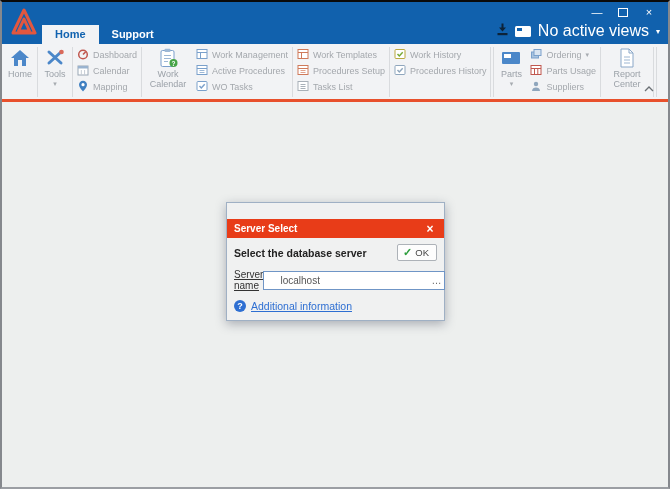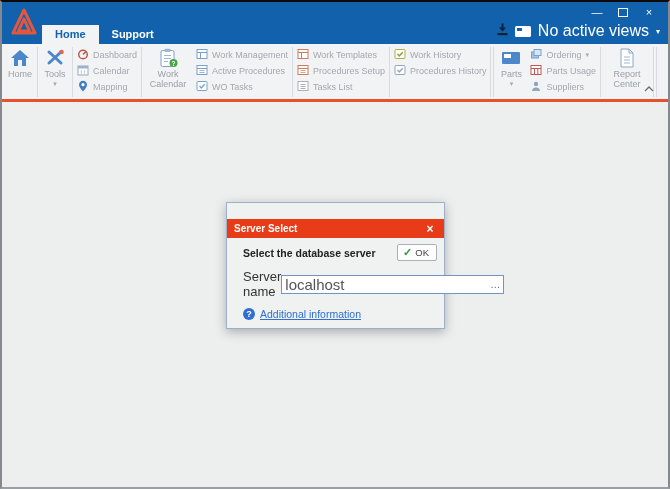--- a/index.html
+++ b/index.html
@@ -37,29 +37,29 @@
   
   .workspace{position:relative;height:386px;background:#edefee;}
   
   .dialog{
     position:absolute;left:224px;top:100px;width:217px;
     border:1px solid #9fb0c4;background:#f0f1f1;box-shadow:0 3px 10px rgba(40,50,70,.35);
   }
   .dlg-title{height:19px;background:#e83c18;display:flex;align-items:center;padding:0 7px;margin-top:16px;}
   .dlg-title .ttl{color:#fff;font-size:10px;font-weight:700;flex:1;}
   .dlg-title .dclose{color:#fff;font-size:12px;font-weight:700;width:14px;text-align:center;cursor:default;}
-  .dlg-body{padding:6px 7px 8px;margin-left:9px;}
+  .dlg-body{padding:6px 7px 8px;}
   .dlg-row1{display:flex;align-items:center;justify-content:space-between;margin-bottom:8px;}
   .dlg-prompt{font-size:10.5px;font-weight:700;color:#222;}
   .okbtn{display:flex;align-items:center;gap:3px;background:#fdfdfd;border:1px solid #adb2b8;border-radius:2px;padding:2px 7px 2px 5px;font-size:9.5px;color:#444;cursor:default;}
   .okbtn .chk{color:#2e9e3e;font-weight:700;font-size:11px;line-height:1;}
   .dlg-row2{display:flex;align-items:center;margin-bottom:9px;}
-  .fld-label{font-size:13px;color:#333;width:62px;}
+  .fld-label{font-size:10px;color:#333;width:62px;text-decoration:underline;}
   .fld-wrap{flex:1;display:flex;align-items:center;border:1px solid #6f95c6;background:#fff;height:17px;}
-  .fld-wrap input{flex:1;border:0;outline:none;font-size:15px;color:#555;padding:0 3px;font-family:"Liberation Sans",sans-serif;background:transparent;min-width:0;}
+  .fld-wrap input{flex:1;border:0;outline:none;font-size:10px;color:#555;padding:0 16px;font-family:"Liberation Sans",sans-serif;background:transparent;min-width:0;}
   .fld-ellipsis{width:16px;text-align:center;color:#666;font-size:10px;line-height:15px;cursor:default;}
   .dlg-row3{display:flex;align-items:center;gap:5px;}
   .qicon{width:12px;height:12px;border-radius:50%;background:#2e6fd2;color:#fff;font-size:9px;font-weight:700;display:flex;align-items:center;justify-content:center;}
   .linktext{font-size:10.5px;color:#2e6fd2;cursor:default;text-decoration:underline;}
 </style>
 </head>
 <body>
 
 <div id="window">
 

